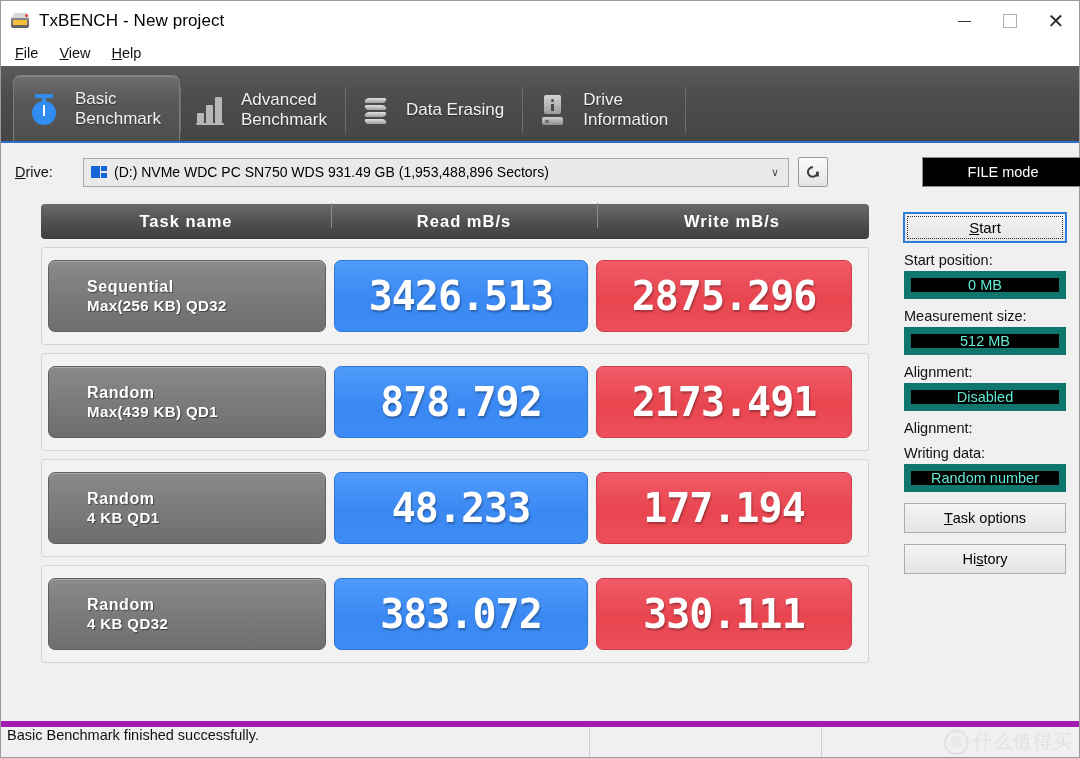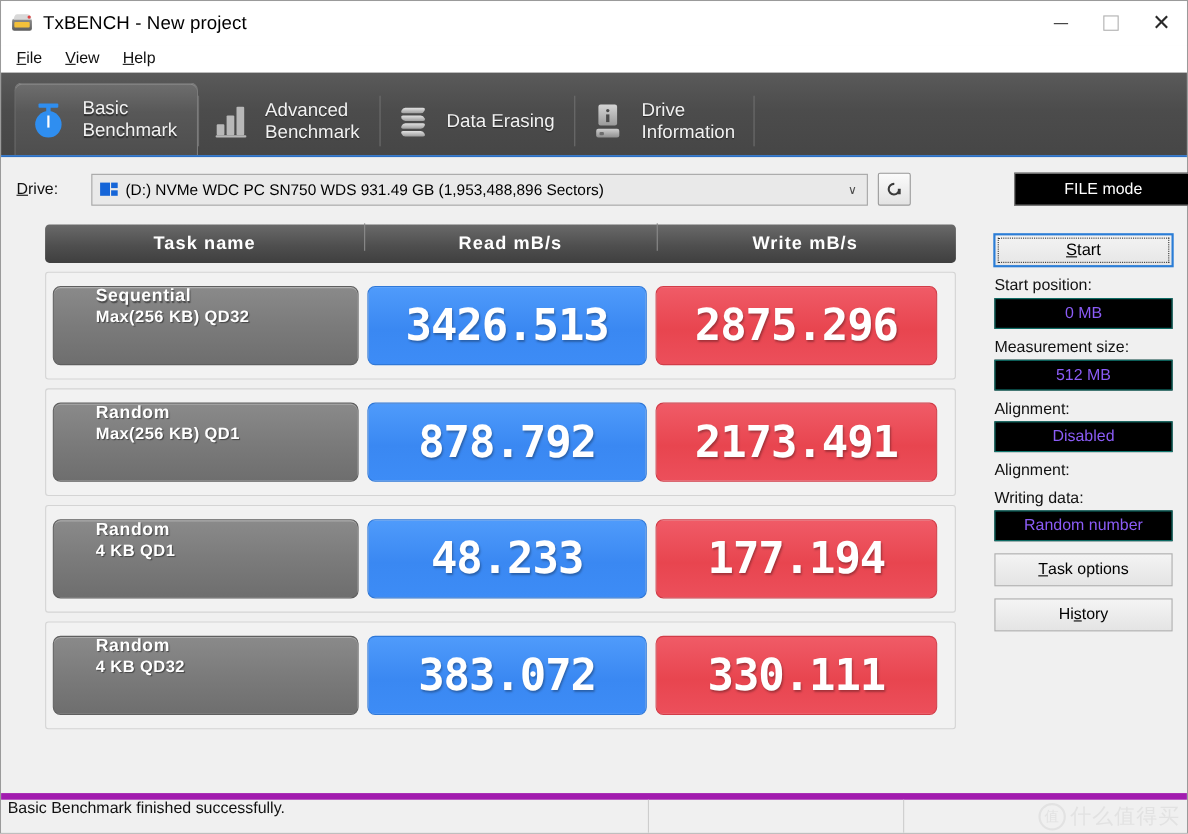--- a/index.html
+++ b/index.html
@@ -298,21 +298,21 @@
     align-items: center;
     box-sizing: border-box;
     padding: 0 6px;
   }
   .task-tile {
     width: 278px; height: 72px;
     background: linear-gradient(180deg,#8a8a8a 0%, #7b7b7b 50%, #6e6e6e 100%);
     border: 1px solid #5f5f5f;
     border-radius: 7px;
     box-sizing: border-box;
-    display: flex; flex-direction: column; 
+    display: flex; flex-direction: column; justify-content: center;
     padding-left: 38px;
     box-shadow: inset 0 1px 0 rgba(255,255,255,.28);
   }
   .task-line1 {
     color: #ffffff; font-size: 16px; font-weight: bold;
     letter-spacing: .6px;
     text-shadow: 1px 1px 1px rgba(0,0,0,.45);
   }
   .task-line2 {
     color: #ffffff; font-size: 15px; font-weight: bold;
@@ -368,22 +368,22 @@
     border: 1px dotted #333;
   }
   .start-btn span { font-size: 15px; color: #000; position: relative; }
   .field-label {
     font-size: 14.5px; color: #111;
     margin: 9px 0 3px 2px;
   }
   .field-box {
     width: 162px; height: 28px;
     background: #000000;
-    border: 1px solid #0f766e;
-    color: #8b5cf6;
+    border: 7px solid #0f766e;
+    color: #5eead4;
     font-size: 14.5px;
     display: flex; align-items: center; justify-content: center;
     box-sizing: border-box;
     margin-left: 2px;
   }
   .plain-btn {
     width: 162px; height: 30px;
     margin: 11px 0 0 2px;
     background: linear-gradient(180deg,#f4f4f4,#e4e4e4);
     border: 1px solid #adadad;
@@ -550,21 +550,21 @@
             <div class="task-line1">Sequential</div>
             <div class="task-line2">Max(256 KB) QD32</div>
           </div>
           <div class="val-tile val-read">3426.513</div>
           <div class="val-tile val-write">2875.296</div>
         </div>
 
         <div class="row">
           <div class="task-tile">
             <div class="task-line1">Random</div>
-            <div class="task-line2">Max(256 KB) QD1</div>
+            <div class="task-line2">Max(439 KB) QD1</div>
           </div>
           <div class="val-tile val-read">878.792</div>
           <div class="val-tile val-write">2173.491</div>
         </div>
 
         <div class="row">
           <div class="task-tile">
             <div class="task-line1">Random</div>
             <div class="task-line2">4 KB QD1</div>
           </div>

